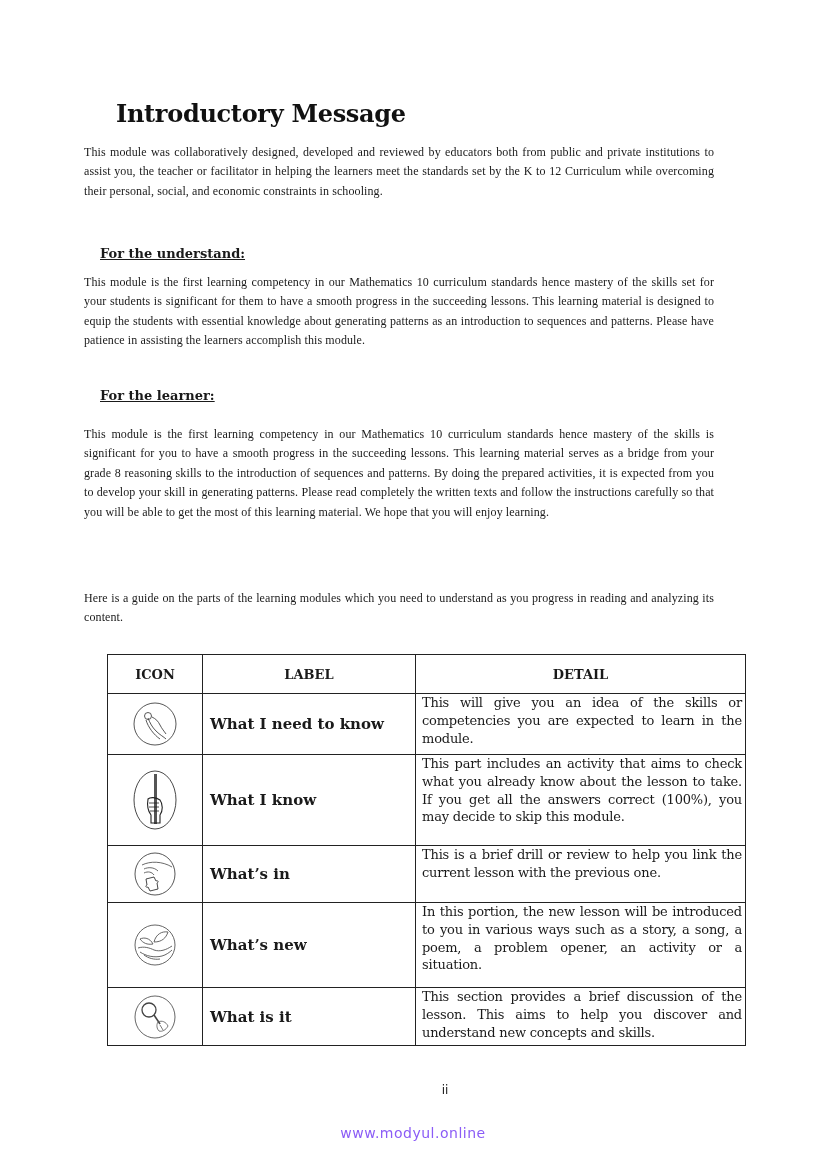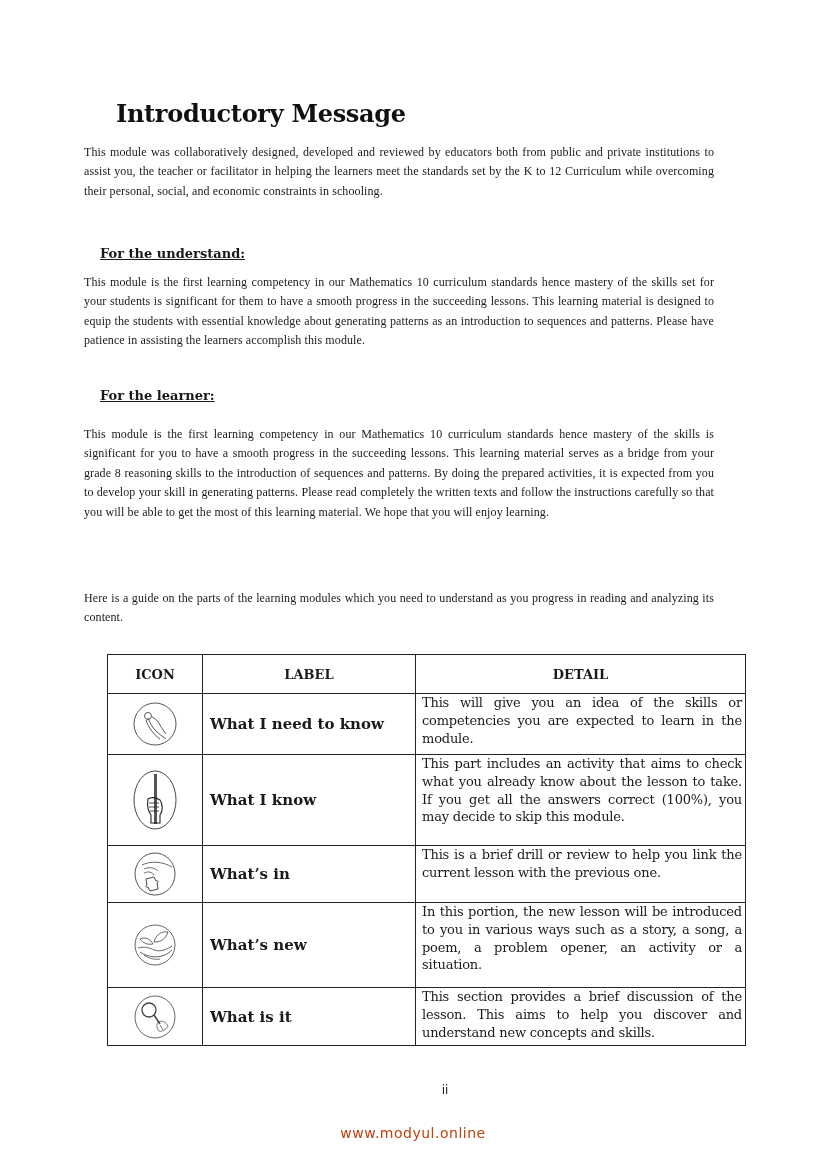--- a/index.html
+++ b/index.html
@@ -15,21 +15,21 @@
   td, th { border: 1.2px solid #222; padding: 0; vertical-align: middle; }
   th { height: 38px; font-size: 13px; font-weight: bold; font-family: "DejaVu Serif", serif; text-align: center; }
   td.icon-cell { width: 94px; text-align: center; }
   td.label-cell { width: 205px; font-weight: bold; font-size: 15px; font-family: "DejaVu Serif", serif; padding-left: 7px; }
   td.detail-cell { font-size: 13px; line-height: 17.8px; text-align: justify; padding: 0 3px 0 6px;
                    font-family: "DejaVu Serif", serif; letter-spacing: -0.2px; vertical-align: top; }
   .icon svg { display: block; margin: 0 auto; }
   .page-num { position: absolute; top: 1083px; left: 0; width: 826px; text-align: center; font-size: 12px;
               font-family: "DejaVu Sans", sans-serif; margin-left: 32px; }
   .watermark { position: absolute; top: 1125px; left: 0; width: 826px; text-align: center; font-size: 14px;
-               color: #c2410c; font-family: "DejaVu Sans", sans-serif; letter-spacing: 0.5px; }
+               color: #8b5cf6; font-family: "DejaVu Sans", sans-serif; letter-spacing: 0.5px; }
 </style>
 </head>
 <body>
 
 <h1>Introductory Message</h1>
 
 <p class="para" style="top:143px;">This module was collaboratively designed, developed and reviewed by educators both from public and private institutions to assist you, the teacher or facilitator in helping the learners meet the standards set by the K to 12 Curriculum while overcoming their personal, social, and economic constraints in schooling.</p>
 
 <p class="subhead" style="top:246px;">For the understand:</p>
 <p class="para" style="top:273px;">This module is the first learning competency in our Mathematics 10 curriculum standards hence mastery of the skills set for your students is significant for them to have a smooth progress in the succeeding lessons. This learning material is designed to equip the students with essential knowledge about generating patterns as an introduction to sequences and patterns. Please have patience in assisting the learners accomplish this module.</p>

